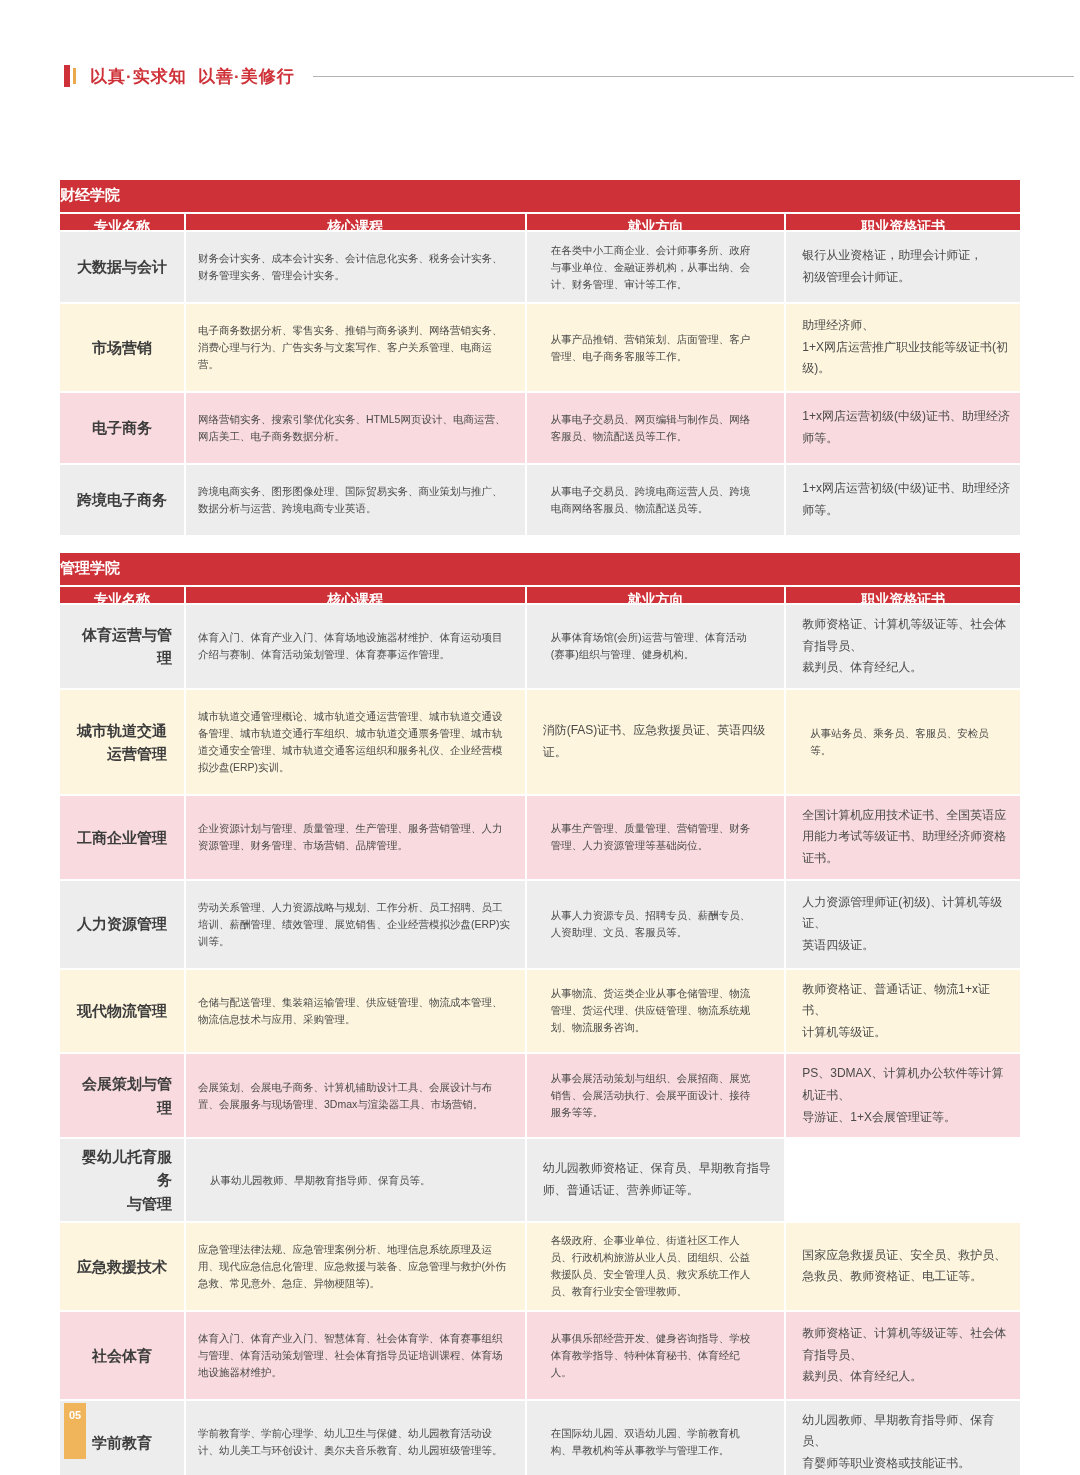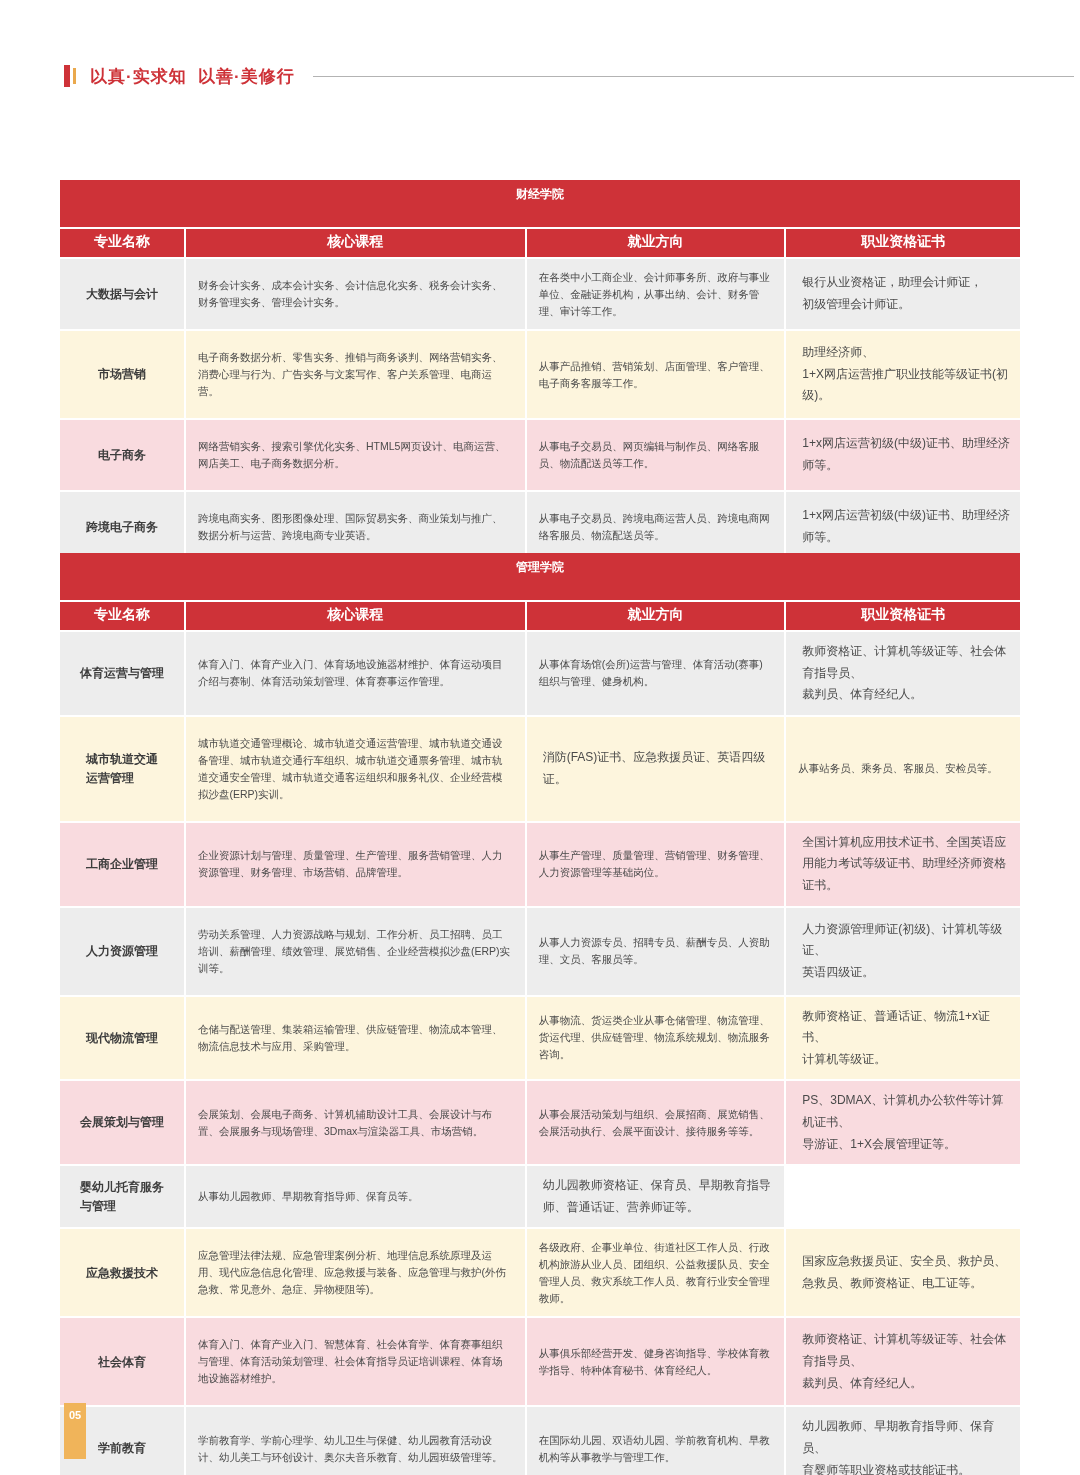--- a/index.html
+++ b/index.html
@@ -20,29 +20,29 @@
 
   
   header{position:absolute;left:64px;top:63px;right:6px;display:flex;align-items:center;height:26px;}
   .bar-red{width:6px;height:22px;background:var(--red);flex:0 0 auto;}
   .bar-gold{width:3px;height:16px;background:var(--gold);margin-left:3px;flex:0 0 auto;}
   .slogan{color:var(--red);font-size:17px;font-weight:bold;margin-left:14px;letter-spacing:1px;white-space:pre;flex:0 0 auto;}
   .rule{flex:1 1 auto;height:1px;background:var(--rule);margin-left:18px;}
 
   
   .tbl{position:absolute;left:60px;width:960px;}
-  .tbl-title{background:var(--red);color:#fff;text-align:center;font-size:12px;font-weight:bold;height:47px;line-height:29px;}
+  .tbl-title{background:var(--red);color:#fff;font-size:15px;font-weight:bold;height:32px;line-height:29px;}
   .tbl-header,.trow{display:grid;grid-template-columns:13fr 35.5fr 27fr 24.5fr;gap:2px;background:#fff;}
   .tbl-header{margin-top:2px;margin-bottom:2px;}
-  .tbl-header>div{background:var(--red);color:#fff;font-weight:bold;font-size:14px;text-align:center;height:28px;line-height:24px;}
+  .tbl-header>div{background:var(--red);color:#fff;font-weight:bold;font-size:14px;text-align:center;height:16px;line-height:24px;}
   .trow{margin-bottom:2px;}
   .cell{display:flex;align-items:center;color:#4a4a4a;min-height:46px;}
-  .cell-major{justify-content:center;text-align:left;font-weight:bold;font-size:12px;color:#3d3d3d;white-space:pre-line;line-height:1.55;padding:6px 0;}
+  .cell-major{justify-content:center;text-align:right;font-weight:bold;font-size:15px;color:#3d3d3d;white-space:pre-line;line-height:1.55;padding:6px 12px;}
   .cell-courses{font-size:10.5px;line-height:1.62;padding:18px 12px;}
-  .cell-jobs{font-size:10.5px;line-height:1.62;padding:9px 12px;}
+  .cell-jobs{font-size:10.5px;line-height:1.62;padding:9px 24px;}
   .cell-certs{font-size:12px;line-height:1.8;padding:9px 8px 9px 16px;white-space:pre-line;}
   .bg-gray>.cell{background:var(--gray);}
   .bg-cream>.cell{background:var(--cream);}
   .bg-pink>.cell{background:var(--pink);}
 
   
   .page-tab{position:absolute;left:64px;top:1403px;width:22px;height:56px;background:var(--tab-gold);
     color:#fff;font-size:11px;font-weight:bold;text-align:center;padding-top:6px;}
 </style>
 </head>

